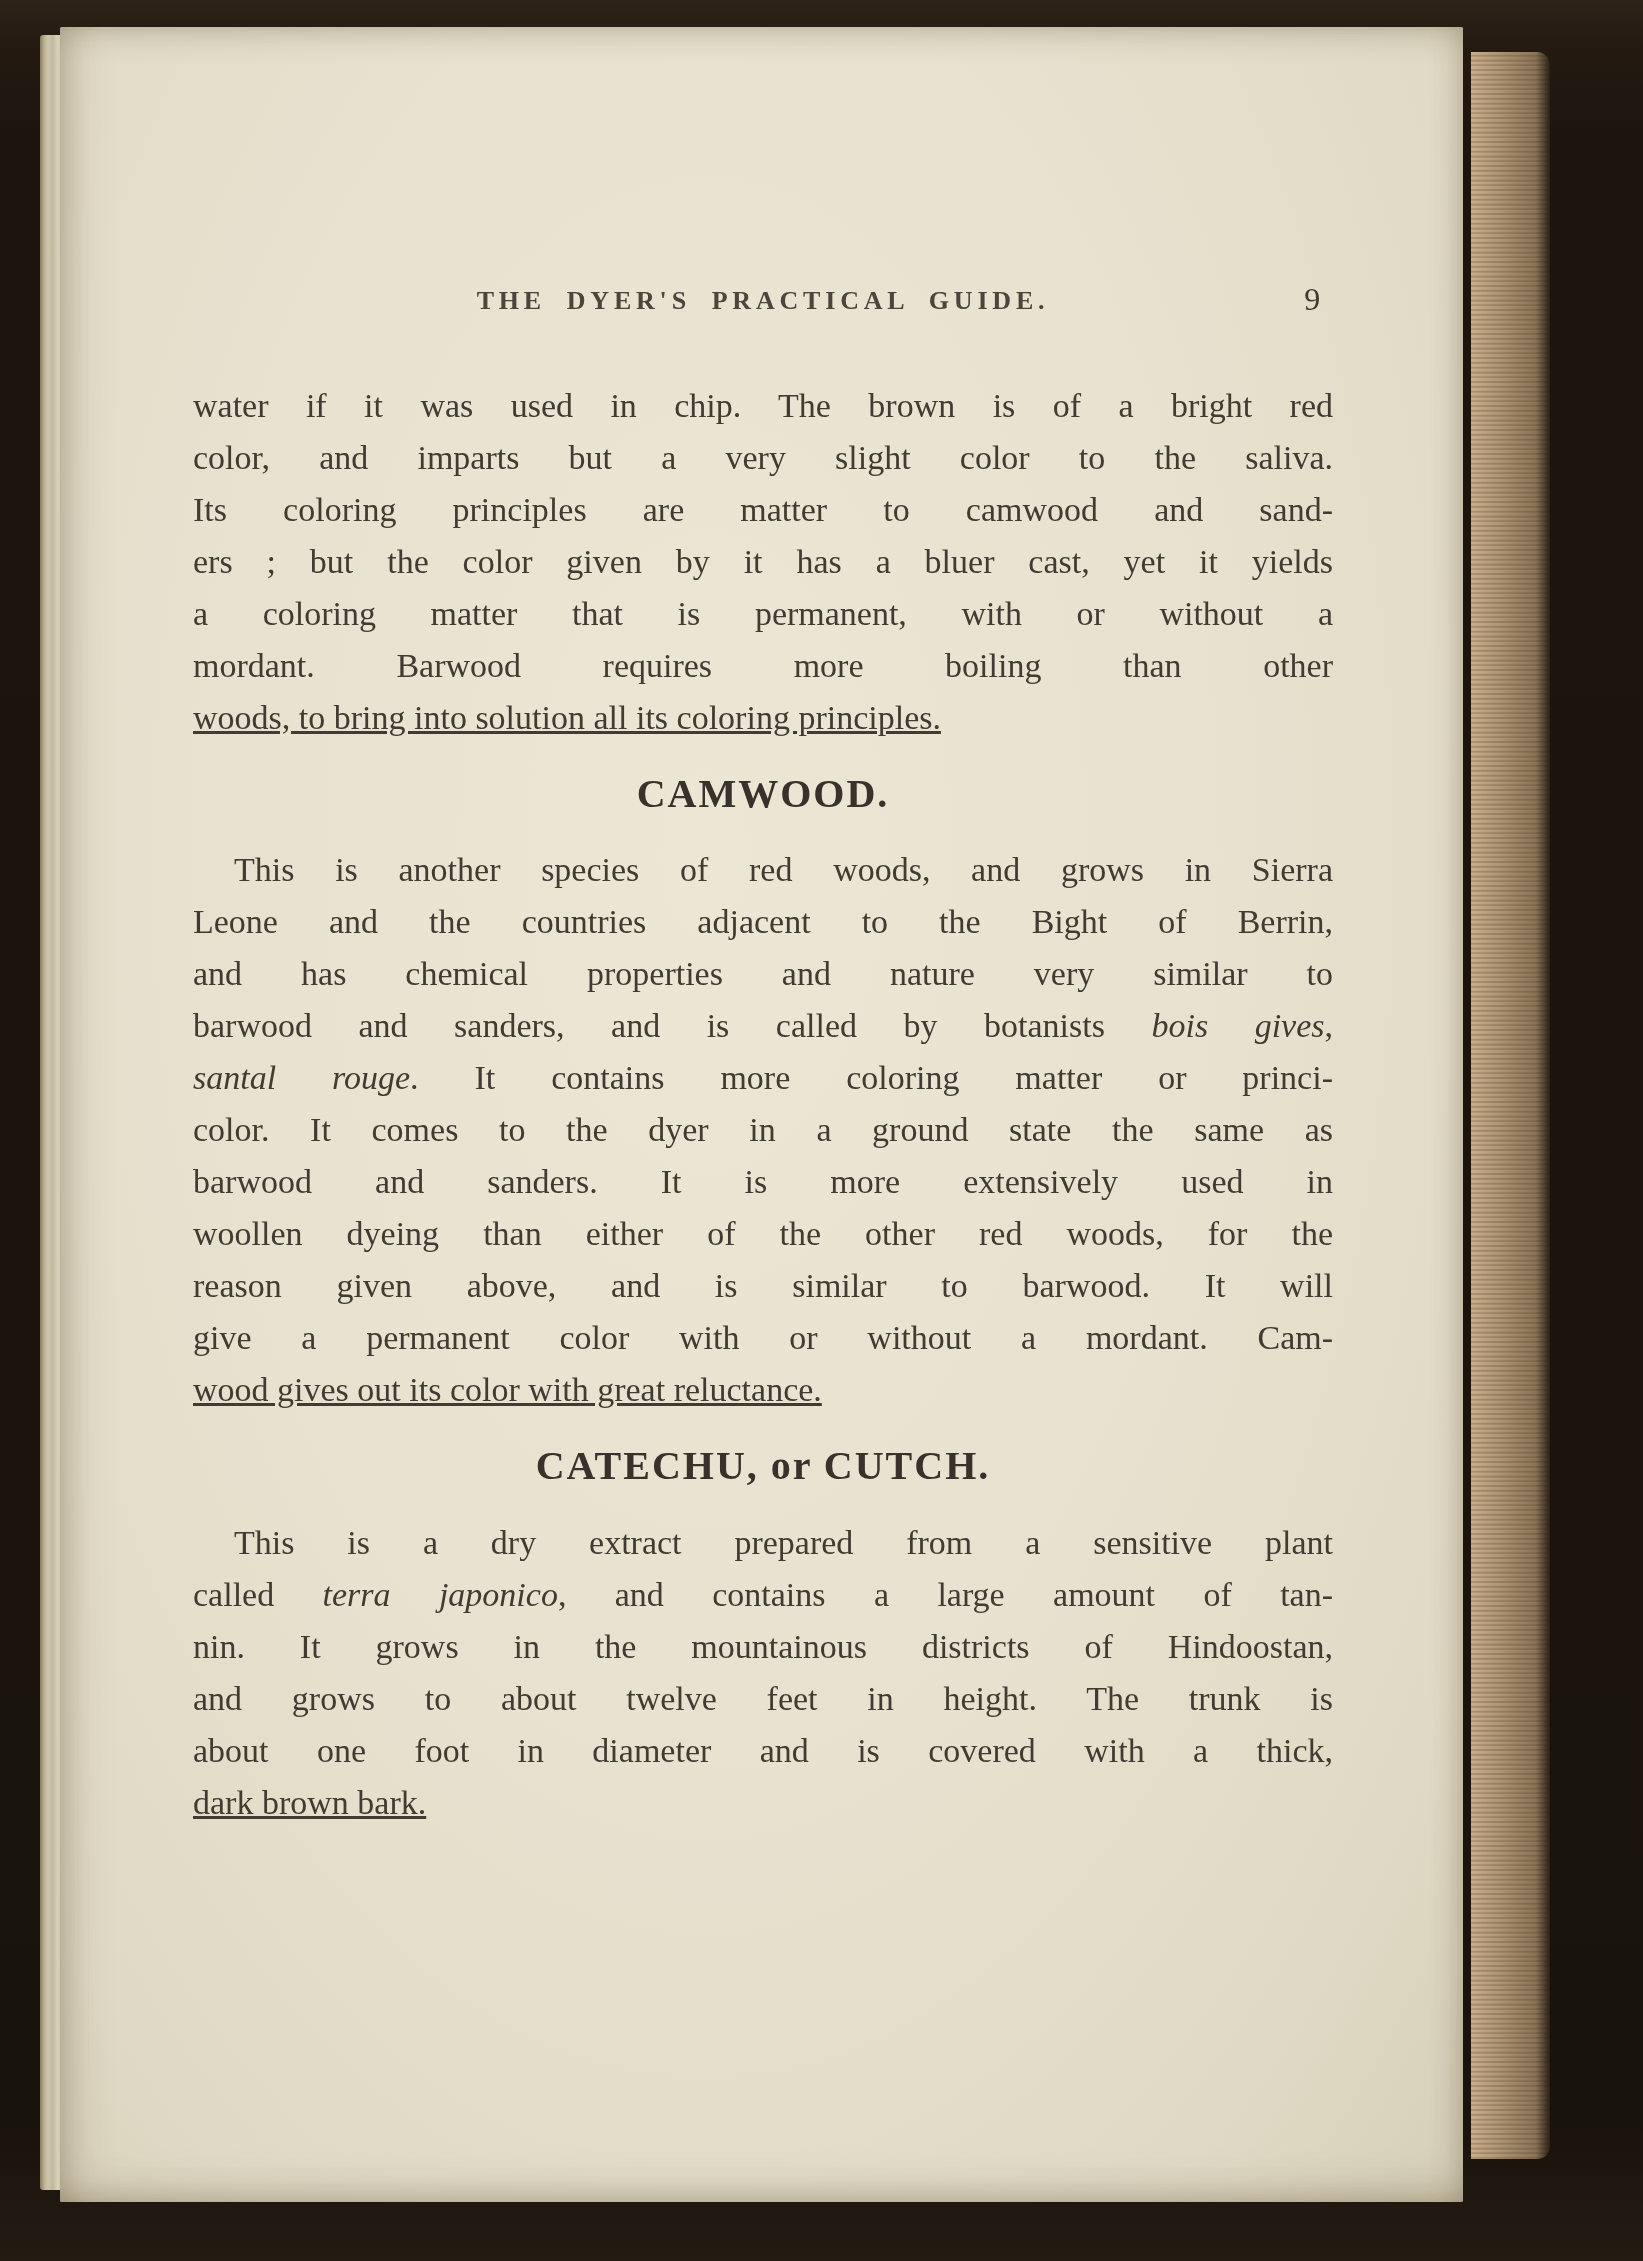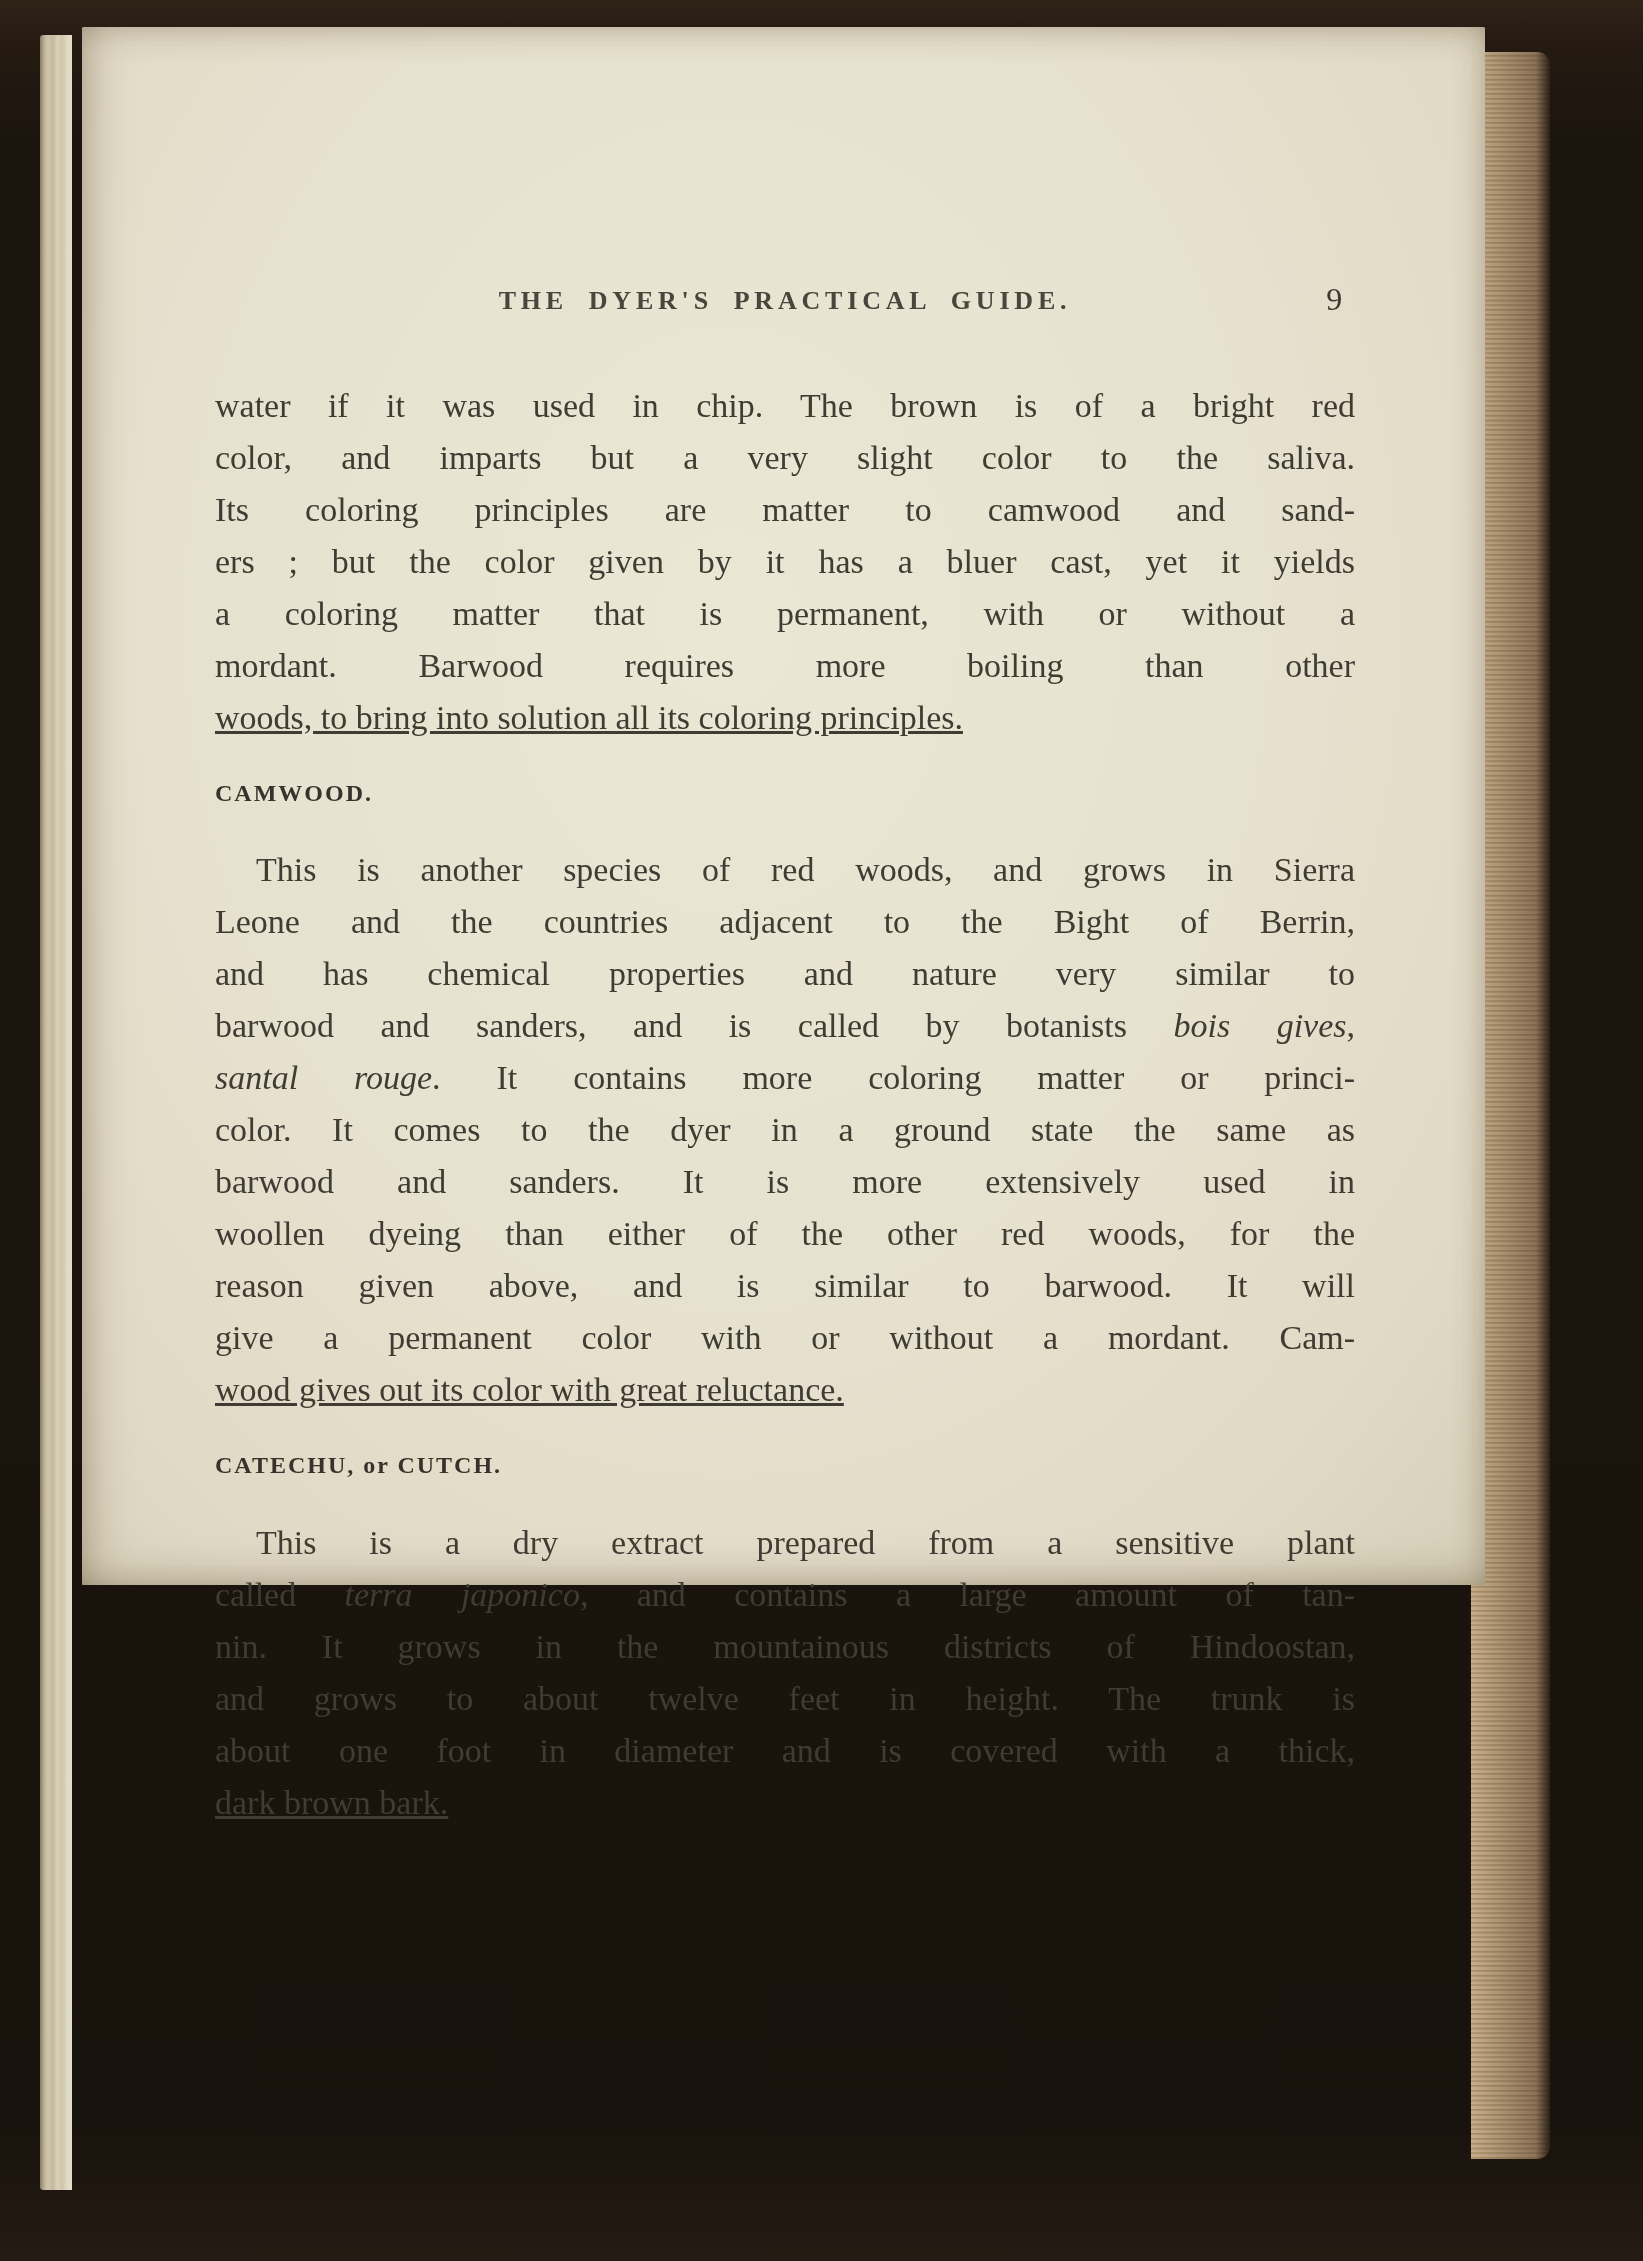--- a/index.html
+++ b/index.html
@@ -30,22 +30,22 @@
     position: absolute;
     left: 1471px; top: 52px;
     width: 79px; height: 2107px;
     background:
       linear-gradient(to right, rgba(120,95,62,0) 0%, rgba(60,42,24,.45) 82%, rgba(28,19,11,.9) 100%),
       repeating-linear-gradient(to bottom, #c8ae8b 0px, #c8ae8b 2.4px, #a88d69 3.2px, #b89d79 4.8px);
     border-radius: 0 12.7px 12.7px 0;
   }
   .page {
     position: absolute;
-    left: 82px; top: 27px;
-    width: 1403px; height: 1558px;
+    left: 60px; top: 27px;
+    width: 1403px; height: 2175px;
     background: radial-gradient(ellipse at 46% 38%,
       #ece6d4 0%, var(--paper, #e7e1cf) 50%, #e0d9c5 82%, #d5ceb7 100%);
     box-shadow:
       inset 22px 0 48px -19px rgba(96,78,50,.35),
       inset -14.3px 0 35px -17.5px rgba(96,78,50,.30),
       inset 0 17.5px 40px -24px rgba(96,78,50,.30),
       inset 0 -22px 48px -24px rgba(96,78,50,.34);
     border-radius: 1.6px;
   }
   .text-col {
@@ -82,23 +82,23 @@
     line-height: 52px;
   }
   .paragraph { margin: 0; }
   .line {
     text-align: justify;
     text-align-last: justify;
   }
   .line.last { text-align-last: left; text-decoration: underline; }
   .paragraph.indent .line:first-child { text-indent: 41px; }
   .heading {
-    text-align: left;
+    text-align: center;
     font-weight: bold;
-    font-size: 24px;
+    font-size: 40px;
     line-height: 51px;
     letter-spacing: 2px;
     color: #37332c;
     margin-top: 24px;
     margin-bottom: 25.4px;
   }
   i { font-style: italic; }
 </style>
 </head>
 <body>

